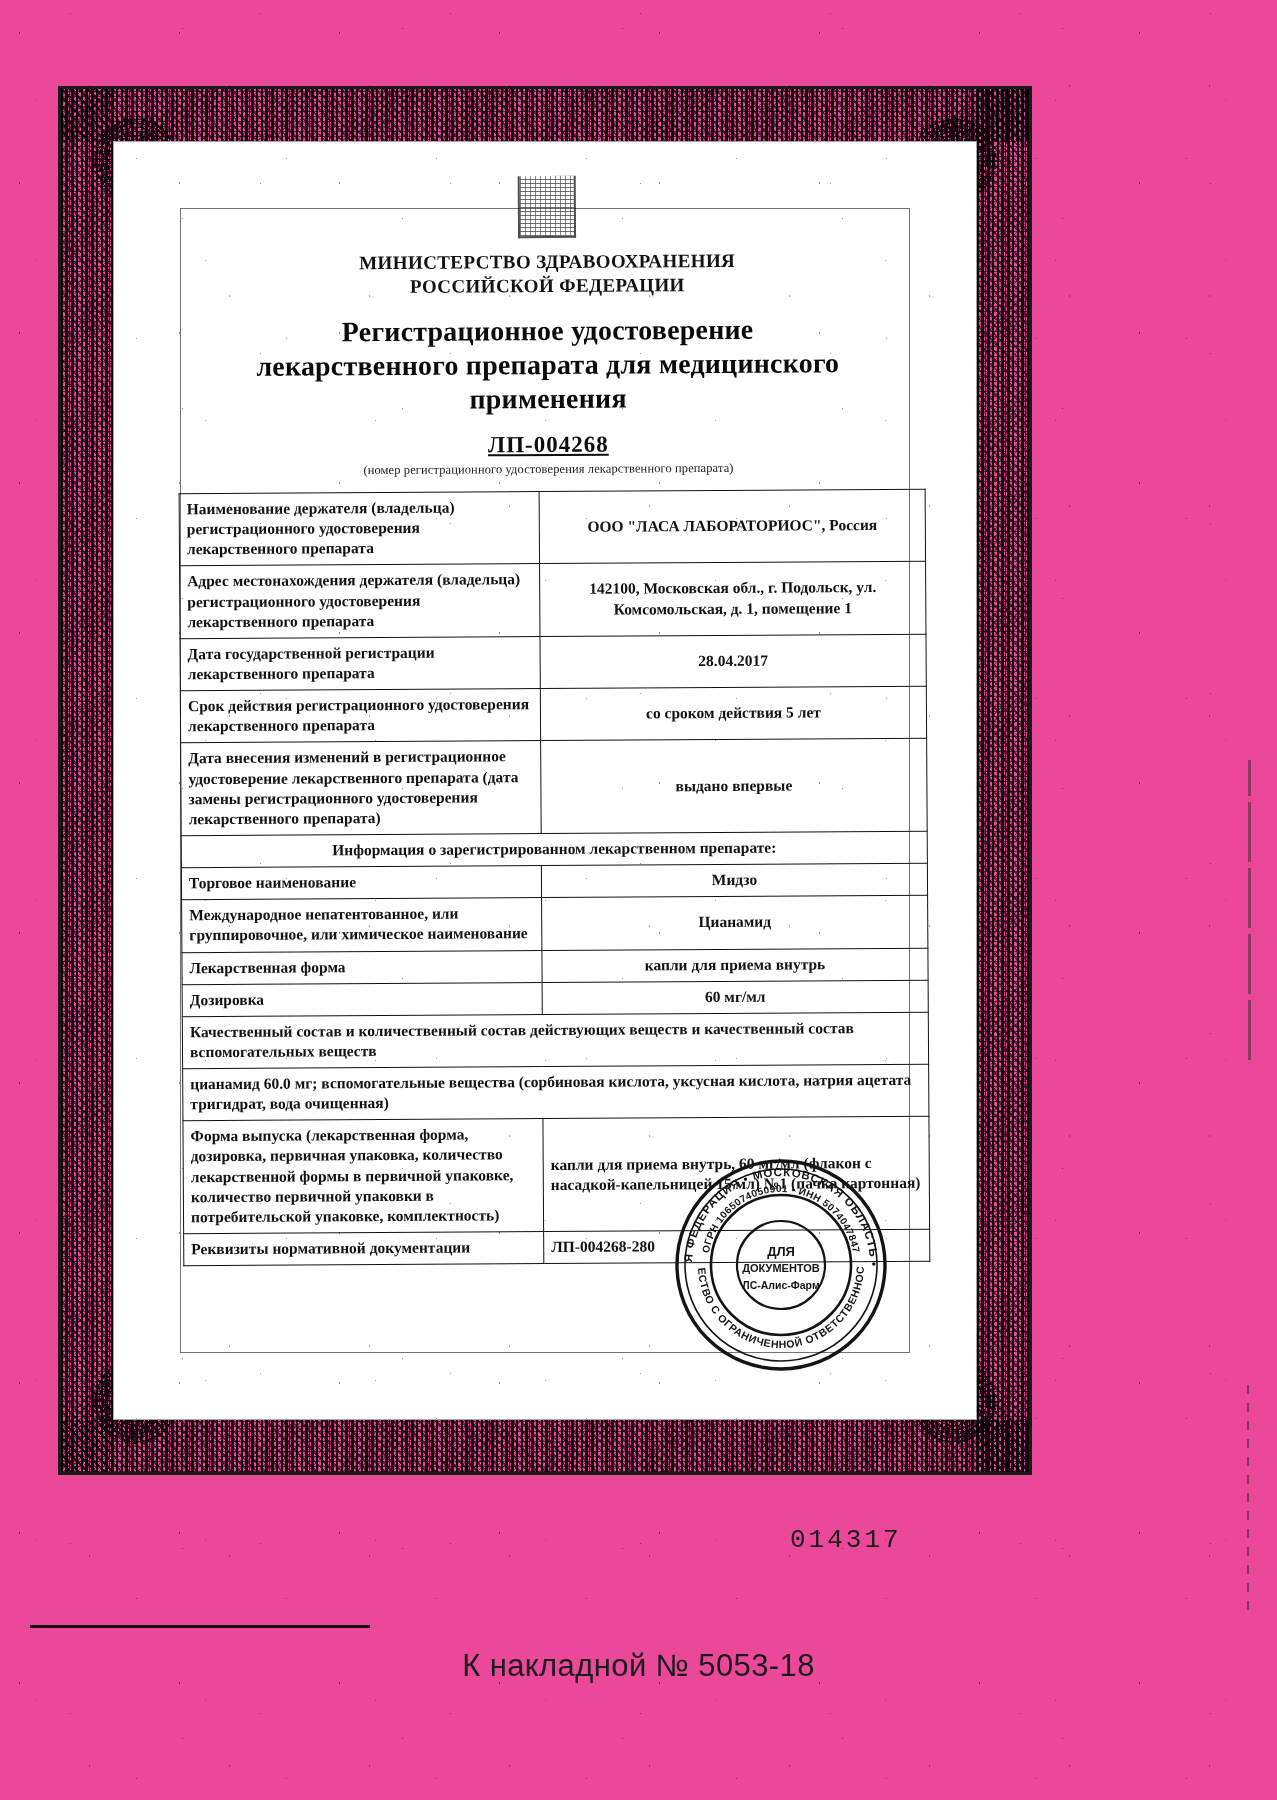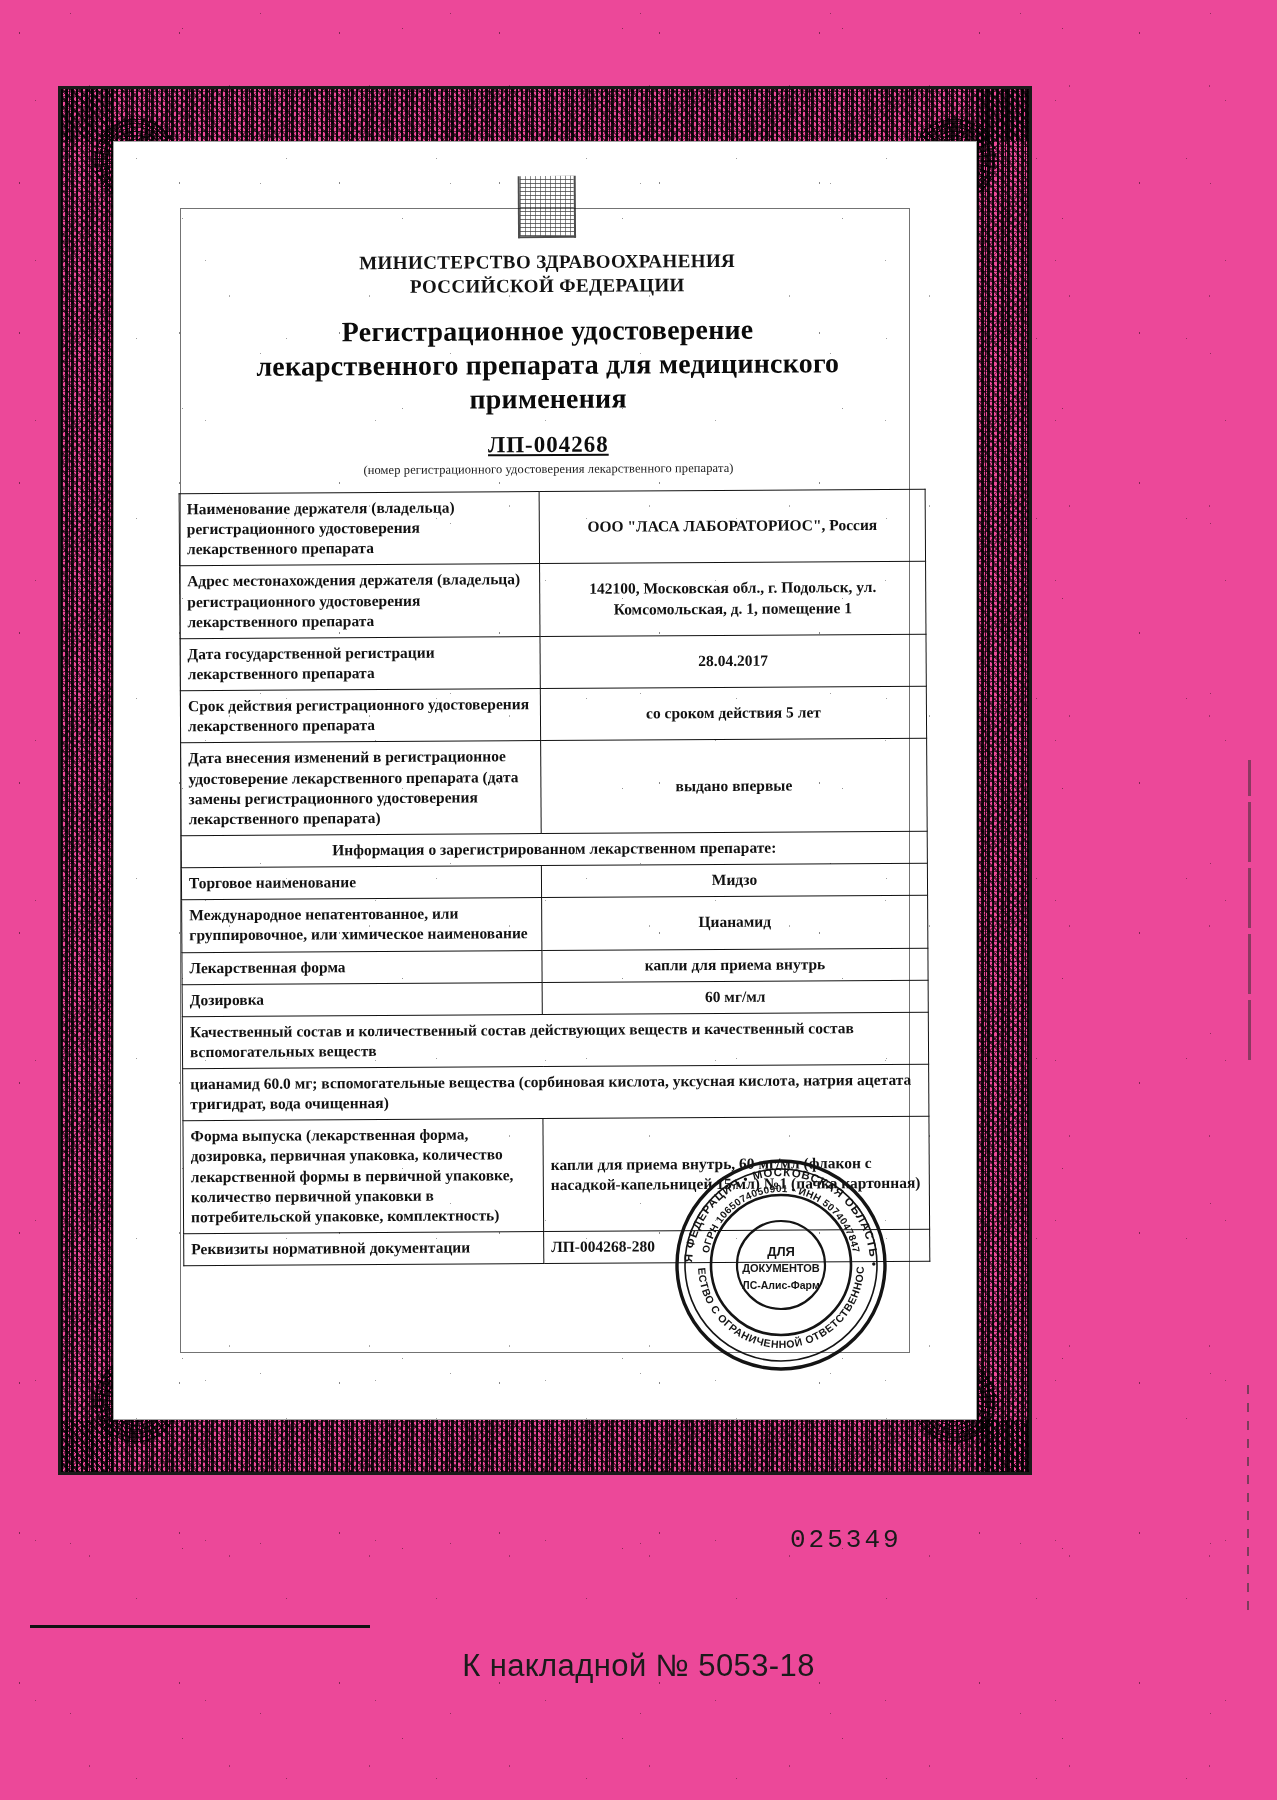--- a/index.html
+++ b/index.html
@@ -297,21 +297,21 @@
         <text font-size="10" letter-spacing=".4">
           <textPath href="#arcMid" startOffset="50%" text-anchor="middle">ОГРН 1065074050901 • ИНН 5074047847</textPath>
         </text>
         <text x="109" y="100" text-anchor="middle" font-size="13">ДЛЯ</text>
         <text x="109" y="116" text-anchor="middle" font-size="11">ДОКУМЕНТОВ</text>
         <text x="109" y="133" text-anchor="middle" font-size="10.5">ЛС-Алис-Фарм</text>
       </g>
     </svg>
   </div>
 
-  <div class="serial">025349</div>
+  <div class="serial">014317</div>
 
   <div class="edge-mark"></div>
   <div class="edge-mark2"></div>
 
   <div class="footer-rule"></div>
   <div class="footer-text">К накладной № 5053-18</div>
 
   <div class="speckle"></div>
 </div>
 

